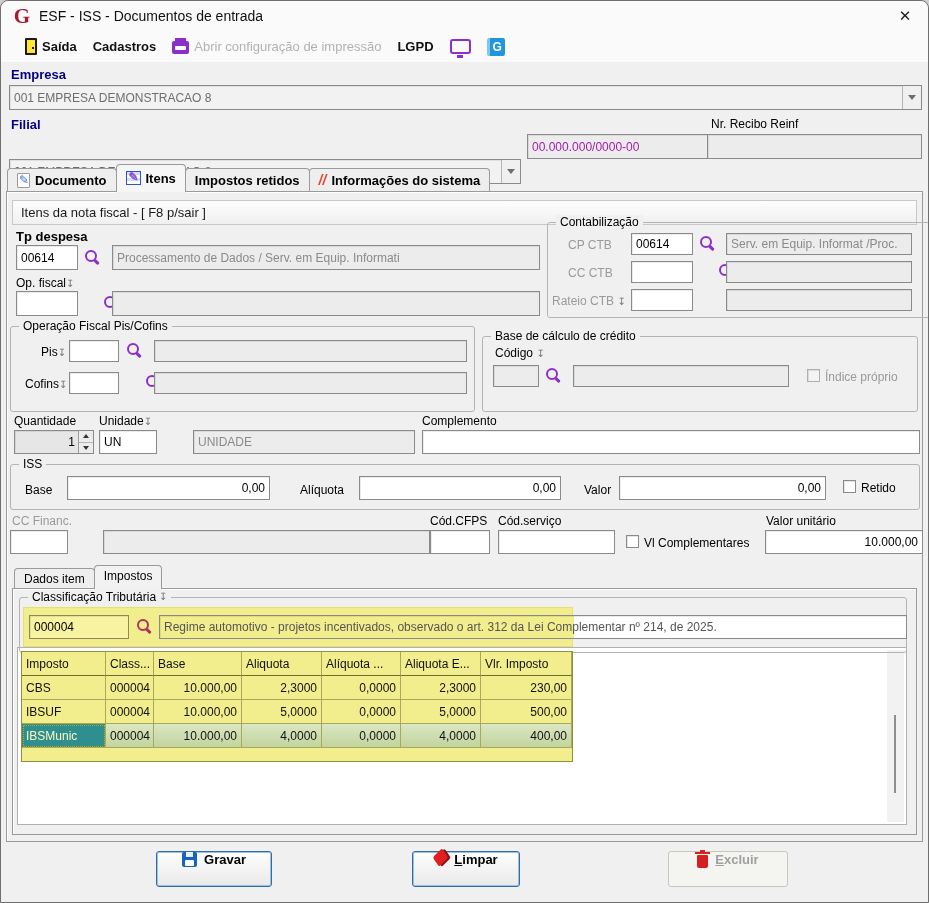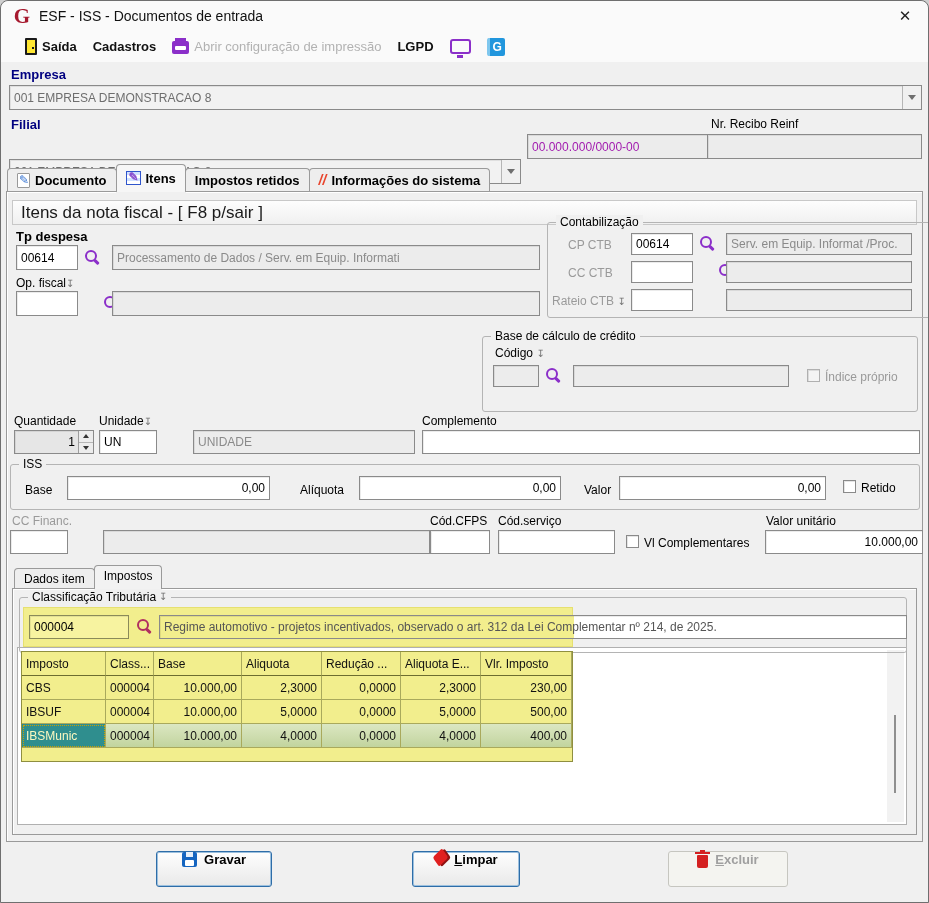--- a/index.html
+++ b/index.html
@@ -67,21 +67,21 @@
   .icon-page { width:13px; height:15px; background:#fff; border:1px solid #999; border-radius:1px; position:relative; flex:none; }
   .icon-page::after { content:"✎"; position:absolute; left:1px; top:-1px; font-size:12px; color:#2f6fd0; font-weight:normal; }
   .icon-grid { width:15px; height:14px; background:repeating-linear-gradient(to bottom,#cfe0ff 0 3px,#fff 3px 6px); border:1px solid #2f55cc; position:relative; flex:none; }
   .icon-grid::after { content:"✎"; position:absolute; left:2px; top:-2px; font-size:12px; color:#8a4fd0; }
   .icon-slashes { color:#e8442c; font:bold italic 14px "Liberation Sans",sans-serif; flex:none; }
 
   
   .mainpanel { position:absolute; left:5px; top:190px; width:917px; height:651px; background:#f0f0f0;
                border:1px solid #9a9a9a; box-shadow:inset 1px 1px 0 #ffffff; }
   .caption { position:absolute; left:5px; top:8px; width:905px; height:25px; background:linear-gradient(#fdfdfd,#f0f0f0);
-             border:1px solid #c8c8c8; display:flex; align-items:center; padding-left:8px; font-size:17px; color:#1a1a1a; }
+             border:1px solid #c8c8c8; display:flex; align-items:center; padding-left:8px; font-size:13px; color:#1a1a1a; }
   .subpanel { position:absolute; left:5px; top:396px; width:905px; height:247px; background:#f0f0f0;
               border:1px solid #9a9a9a; box-shadow:inset 1px 1px 0 #ffffff; }
 
   
   .spinner { position:absolute; display:flex; border:1px solid #8a8a8a; background:#e6e6e6; box-shadow:inset 1px 1px 0 rgba(0,0,0,0.08); }
   .spinner .val { flex:1; display:flex; align-items:center; justify-content:flex-end; padding-right:3px; }
   .spincol { width:15px; display:flex; flex-direction:column; border-left:1px solid #9d9d9d; }
   .spinbtn { flex:1; background:#ececec; border-bottom:1px solid #b5b5b5; display:flex; align-items:center; justify-content:center; }
   .spinbtn:last-child { border-bottom:none; }
   .tri-up-s { width:0;height:0;border-left:3px solid transparent;border-right:3px solid transparent;border-bottom:4px solid #333; }
@@ -210,20 +210,31 @@
       <div class="abs ro-field" style="left:178px;top:66px;width:186px;height:22px"></div>
     </div>
 
     
     <div class="abs lbl" style="left:9px;top:84px"><span>Op. fiscal</span><span class="pin"></span></div>
     <div class="abs input" style="left:9px;top:99px;width:62px;height:25px"></div>
     <div class="abs mag" style="left:78px;top:104px"></div>
     <div class="abs ro-field" style="left:105px;top:99px;width:428px;height:25px"></div>
 
     
+    <div class="group" style="left:3px;top:134px;width:465px;height:86px">
+      <span class="gtitle">Operação Fiscal Pis/Cofins</span>
+      <div class="abs lbl" style="left:30px;top:18px"><span>Pis</span><span class="pin"></span></div>
+      <div class="abs input" style="left:58px;top:13px;width:50px;height:22px"></div>
+      <div class="abs mag" style="left:116px;top:16px"></div>
+      <div class="abs ro-field" style="left:143px;top:13px;width:313px;height:22px"></div>
+      <div class="abs lbl" style="left:14px;top:50px"><span>Cofins</span><span class="pin"></span></div>
+      <div class="abs input" style="left:58px;top:45px;width:50px;height:22px"></div>
+      <div class="abs mag" style="left:116px;top:48px"></div>
+      <div class="abs ro-field" style="left:143px;top:45px;width:313px;height:22px"></div>
+    </div>
 
     
     <div class="group" style="left:475px;top:144px;width:436px;height:76px">
       <span class="gtitle">Base de cálculo de crédito</span>
       <div class="abs lbl" style="left:12px;top:9px"><span>Código</span> <span class="pin"></span></div>
       <div class="abs ro-field" style="left:10px;top:28px;width:46px;height:22px"></div>
       <div class="abs mag" style="left:63px;top:31px"></div>
       <div class="abs ro-field" style="left:90px;top:28px;width:216px;height:22px"></div>
       <div class="abs cb dis" style="left:324px;top:32px"></div>
       <div class="abs lbl graylbl" style="left:342px;top:33px">Índice próprio</div>
@@ -299,21 +310,21 @@
         <div class="vscroll">
             <div class="thumb"></div>
           </div>
       </div>
       <div class="grid">
         <div class="grow">
             <div class="gcell ghead c0">Imposto</div>
             <div class="gcell ghead c1">Class...</div>
             <div class="gcell ghead c2">Base</div>
             <div class="gcell ghead c3">Aliquota</div>
-            <div class="gcell ghead c4">Redução ...</div>
+            <div class="gcell ghead c4">Alíquota ...</div>
             <div class="gcell ghead c5">Aliquota E...</div>
             <div class="gcell ghead c6">Vlr. Imposto</div>
           </div>
         <div>
             <div class="grow">
               <div class="gcell c0">CBS</div>
               <div class="gcell c1">000004</div>
               <div class="gcell c2 num">10.000,00</div>
               <div class="gcell c3 num">2,3000</div>
               <div class="gcell c4 num">0,0000</div>

